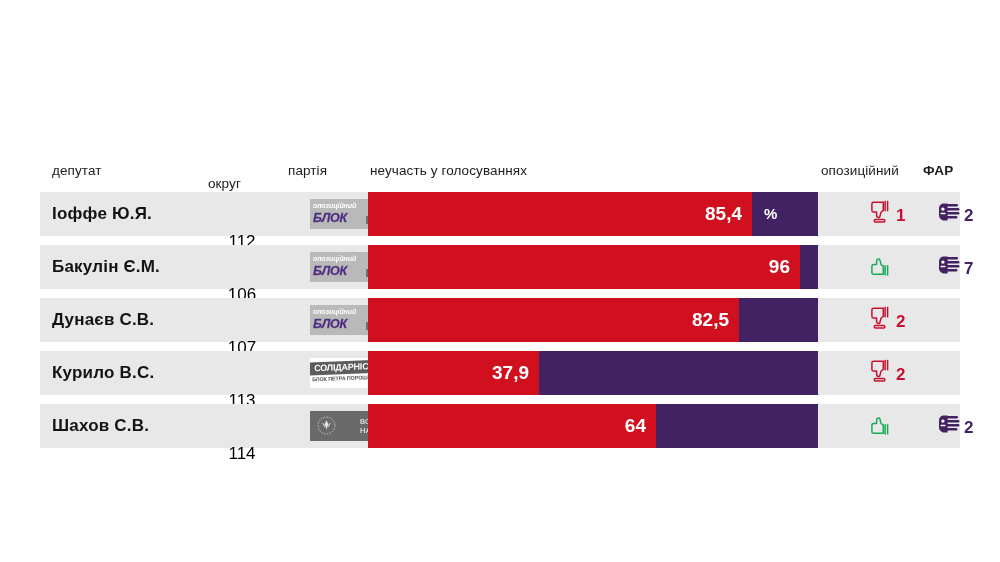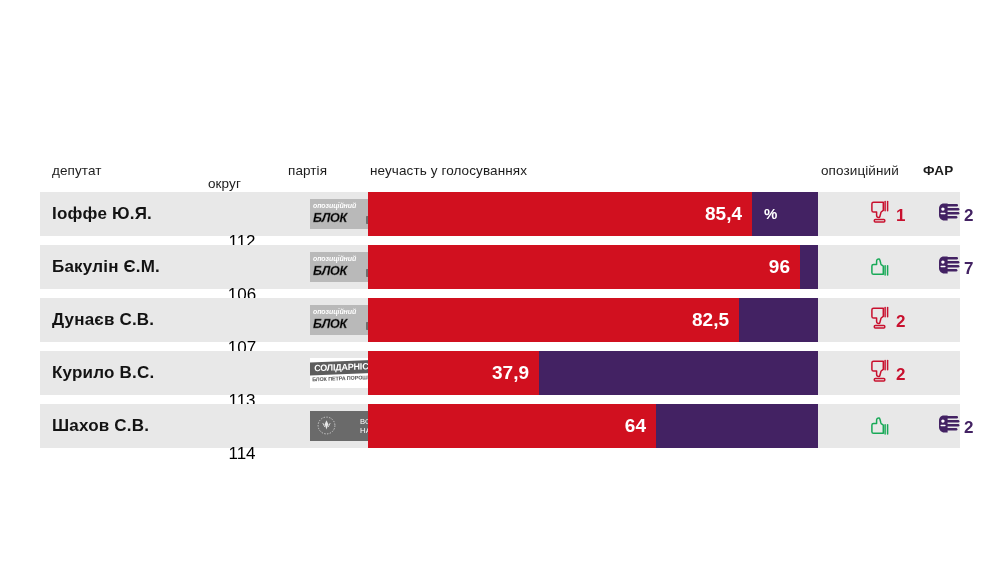--- a/index.html
+++ b/index.html
@@ -100,21 +100,21 @@
     letter-spacing: -0.1px;
     text-align: left;
     line-height: 8px;
   }
   .logo-op .op-main {
     position: absolute;
     left: 3px; top: 12px;
     font-size: 12.5px;
     font-weight: 700;
     font-style: italic;
-    color: #000000;
+    color: #4c1d95;
     letter-spacing: -0.3px;
     line-height: 14px;
     -webkit-text-stroke: 0.3px #5e5e5e;
   }
   .logo-op .op-bar {
     position: absolute;
     right: 4px; bottom: 5px;
     width: 14px; height: 8px;
     background: #6e6e6e;
     border-radius: 1px 6px 6px 1px;

